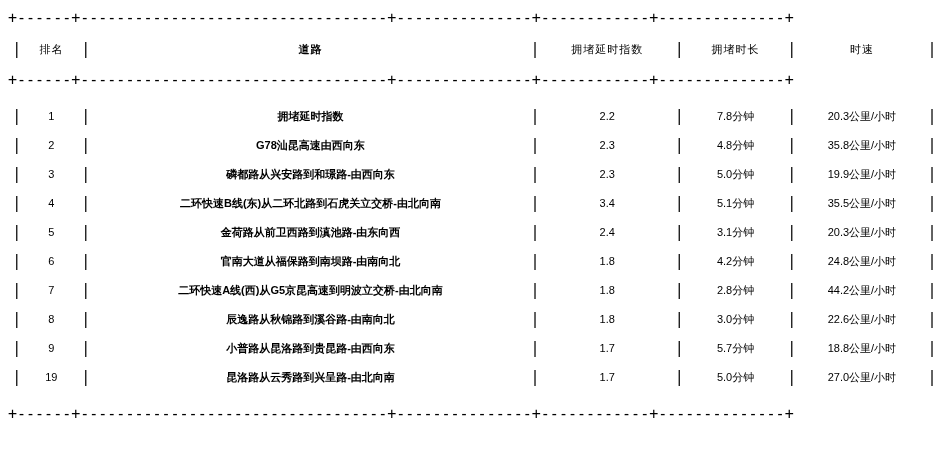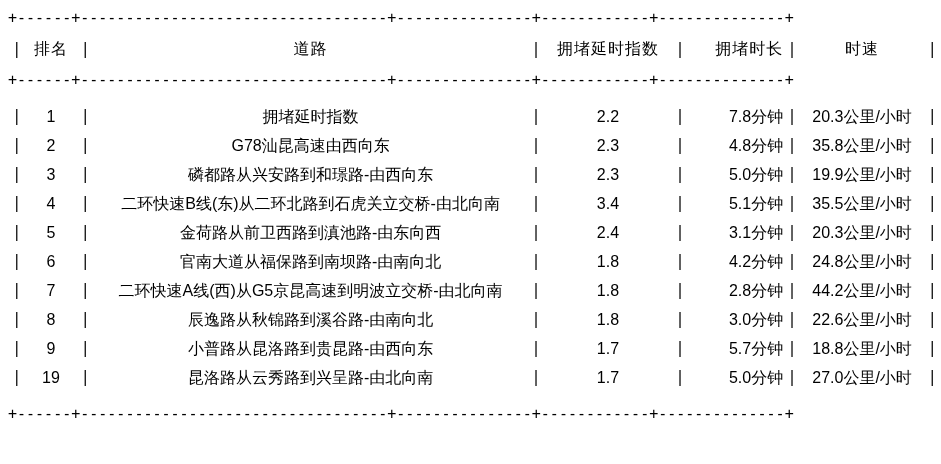--- a/index.html
+++ b/index.html
@@ -42,29 +42,29 @@
   }
   .vbar {
     font-family: "DejaVu Sans Mono", "Liberation Mono", monospace;
     font-size: 15px;
     width: 18px;
     text-align: center;
     color: #000;
   }
   .cell {
     font-family: "Liberation Sans", "DejaVu Sans", sans-serif;
-    font-size: 16px;
+    font-size: 11px;
     text-align: center;
     height: 29px;
     white-space: nowrap;
   }
   .cell.rank { width: 52px; }
-  .cell.road { width: 436px; }
+  .cell.road { width: 436px; font-weight: bold; }
   .cell.idx  { width: 128px; }
-  .cell.dur  { width: 96px; text-align: right; }
+  .cell.dur  { width: 96px; }
   .cell.spd  { width: 124px; }
 
   .head .cell {
     height: 46px;
     letter-spacing: 1px;
   }
   .gap { height: 14px; }
   .gap td { height: 14px; }
 </style>
 </head>

